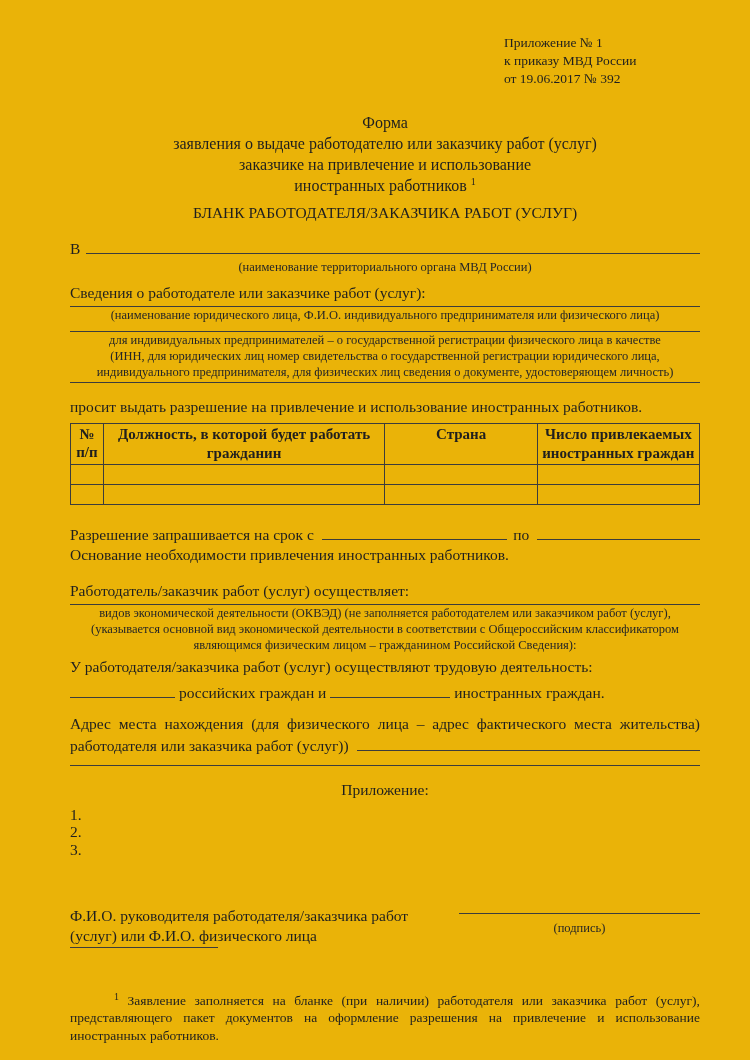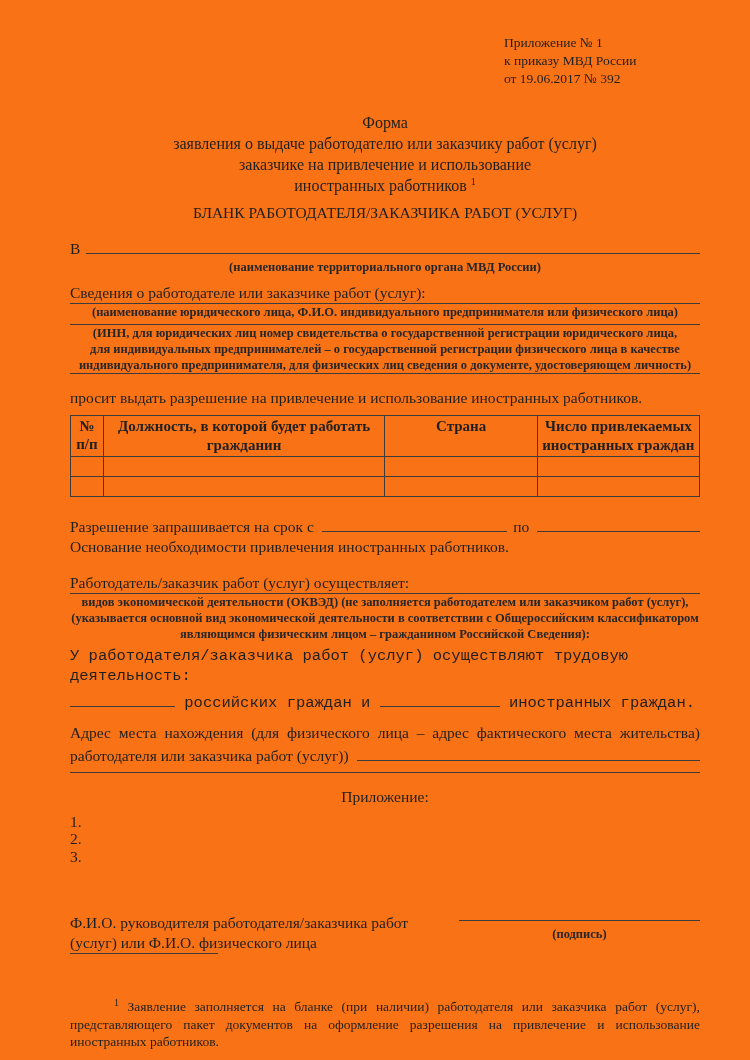--- a/index.html
+++ b/index.html
@@ -8,36 +8,36 @@
     width: 750px; height: 1060px;
     font-family: "Liberation Serif", "DejaVu Serif", serif;
     color: #1f1f1f;
     font-size: 15.5px;
     line-height: 1.3;
   }
   .page {
     width: 750px; height: 1060px;
     padding: 34px 50px 16px 70px;
     display: flex; flex-direction: column;
-    background: #f97316;
+    background: #eab308;
   }
   .header-note {
     width: 196px; margin-left: auto;
     font-size: 13.5px; line-height: 18px;
   }
   .title { text-align: center; margin-top: 24px; font-size: 16px; line-height: 21px; }
   .subtitle { text-align: center; margin-top: 7px; font-size: 15.5px; }
   sup { font-size: 10px; vertical-align: super; line-height: 0; }
   .row { display: flex; align-items: baseline; }
   .grow { flex: 1 1 auto; }
   .blank { display: inline-block; border-bottom: 1px solid #3c3c3c; height: 17px; vertical-align: baseline; }
   .hr { border-bottom: 1px solid #3c3c3c; height: 14px; }
-  .caption { font-size: 12.5px; line-height: 16px; text-align: center; color: #262626; font-weight: bold; }
+  .caption { font-size: 12.5px; line-height: 16px; text-align: center; color: #262626; }
   .label { margin-top: 8px; }
-  .mt4 { margin-top: 4px; font-family: Liberation Mono, monospace; } .mt6 { margin-top: 6px; } .mt8 { }
+  .mt4 { margin-top: 4px; } .mt6 { margin-top: 6px; } .mt8 { }
   .mt10 { margin-top: 10px; } .mt14 { margin-top: 14px; } .mt16 { margin-top: 16px; }
   .mt18 { margin-top: 18px; }
   table { width: 100%; border-collapse: collapse; margin-top: 6px; font-size: 15px; }
   th, td { border: 1px solid #3c3c3c; }
   th { font-weight: bold; text-align: center; vertical-align: top; padding: 1px 3px; line-height: 19px; }
   td { height: 20px; }
   .center { text-align: center; }
   .justify { text-align: justify; text-align-last: justify; }
   .addr2 { display: flex; align-items: baseline; }
   .sig-block { display: flex; margin-top: 16px; }
@@ -75,22 +75,22 @@
     <span>В</span>
     <span class="blank grow" style="margin-left:6px;"></span>
   </div>
   <div class="caption">(наименование территориального органа МВД России)</div>
 
   <div class="label">Сведения о работодателе или заказчике работ (услуг):</div>
   <div class="hr"></div>
   <div class="caption">(наименование юридического лица, Ф.И.О. индивидуального предпринимателя или физического лица)</div>
   <div class="hr mt4"></div>
   <div class="caption">
+    <div>для индивидуальных предпринимателей – о государственной регистрации физического лица в качестве</div>
     <div>(ИНН, для юридических лиц номер свидетельства о государственной регистрации юридического лица,</div>
-    <div>для индивидуальных предпринимателей – о государственной регистрации физического лица в качестве</div>
     <div>индивидуального предпринимателя, для физических лиц сведения о документе, удостоверяющем личность)</div>
   </div>
   <div class="hr" style="height:10px;"></div>
 
   <div class="mt14">просит выдать разрешение на привлечение и использование иностранных работников.</div>
 
   <table>
     <colgroup>
       <col style="width:5.2%">
         <col style="width:44.8%">

